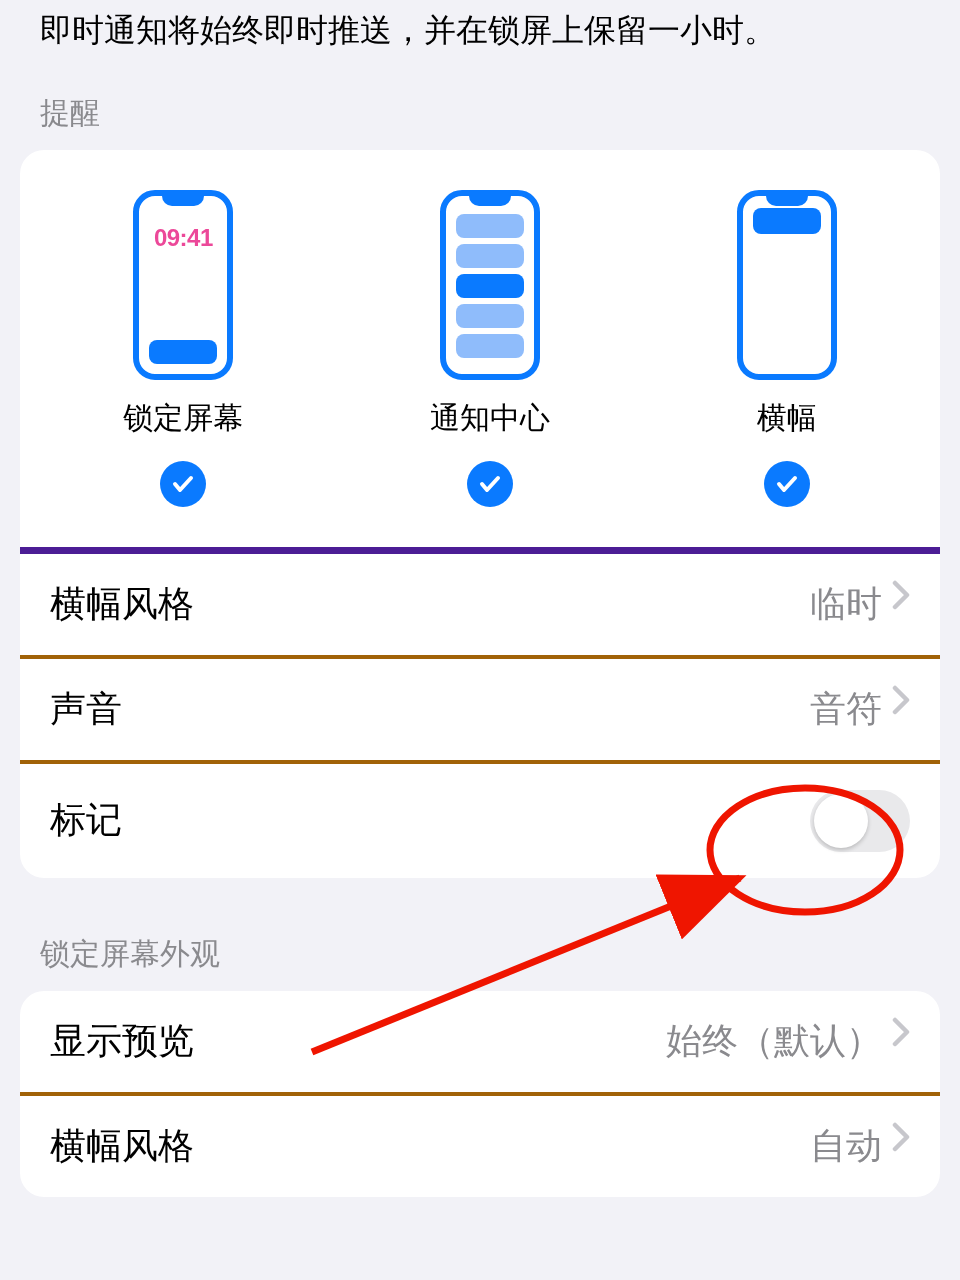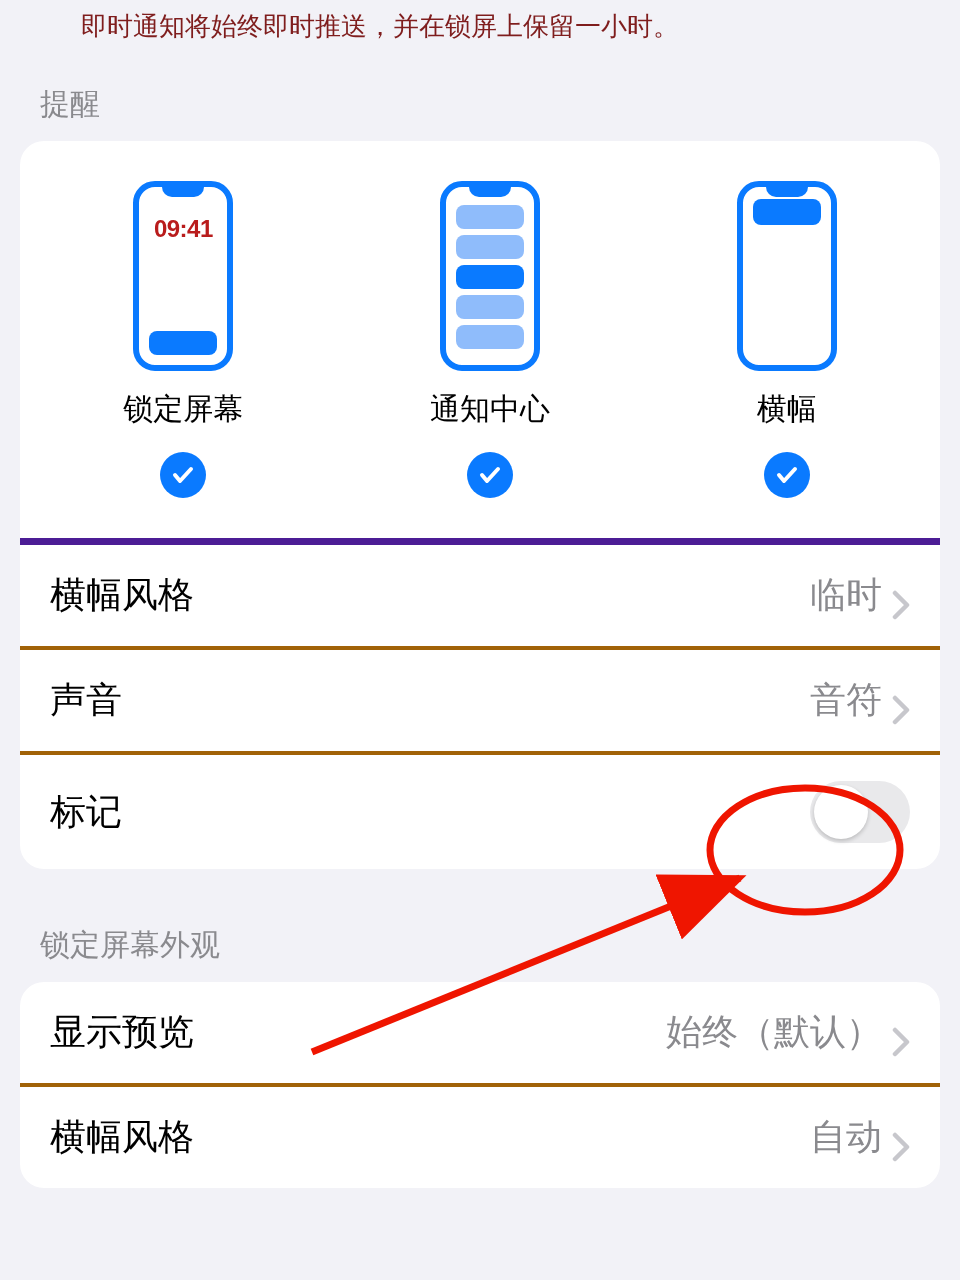--- a/index.html
+++ b/index.html
@@ -6,24 +6,23 @@
     body {
       font-family: -apple-system, "PingFang SC", "Helvetica Neue", Arial, sans-serif;
       background: #f2f2f7;
       width: 960px;
       height: 1280px;
       overflow: hidden;
       position: relative;
     }
     .desc-text {
       padding: 8px 40px 30px;
-      color: #7f1d1d;
-      font-size: 26px;
+      color: #000000;
+      font-size: 32px;
       line-height: 1.4;
-      margin-left: 41px;
     }
     .section-header {
       padding: 10px 40px 16px;
       color: #8a8a8e;
       font-size: 30px;
       font-family: Liberation Mono, monospace;
     }
     .card {
       background: #ffffff;
       margin: 0 20px;
@@ -59,21 +58,21 @@
       width: 42px;
       height: 12px;
       background: #0a7aff;
       border-radius: 0 0 10px 10px;
     }
     .time-text {
       position: absolute;
       top: 28px;
       width: 100%;
       text-align: center;
-      color: #b91c1c;
+      color: #ec4899;
       font-size: 24px;
       font-weight: 700;
       letter-spacing: -0.5px;
     }
     .bottom-notif {
       position: absolute;
       bottom: 10px;
       left: 10px;
       right: 10px;
       height: 24px;
@@ -122,21 +121,21 @@
       padding: 26px 30px;
       border-top: 4px solid #a16207;
     }
     .list-row:first-child { border-top: none; }
     .row-label {
       font-size: 36px;
       color: #000;
     }
     .row-right {
       display: flex;
-      align-items: flex-end;
+      align-items: flex-start;
       gap: 10px;
     }
     .row-value {
       font-size: 36px;
       color: #8a8a8e;
     }
     .chevron {
       color: #c7c7cc;
     }
     .chevron svg { width: 18px; height: 30px; display: block; }

